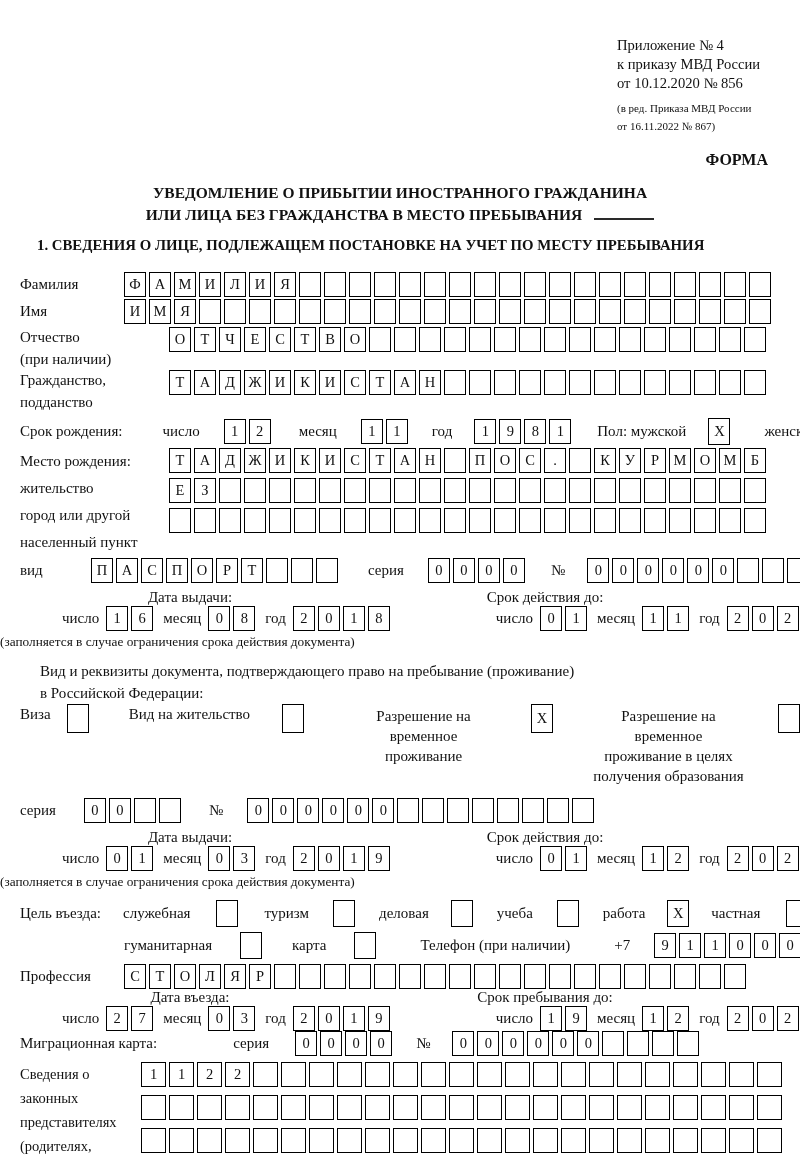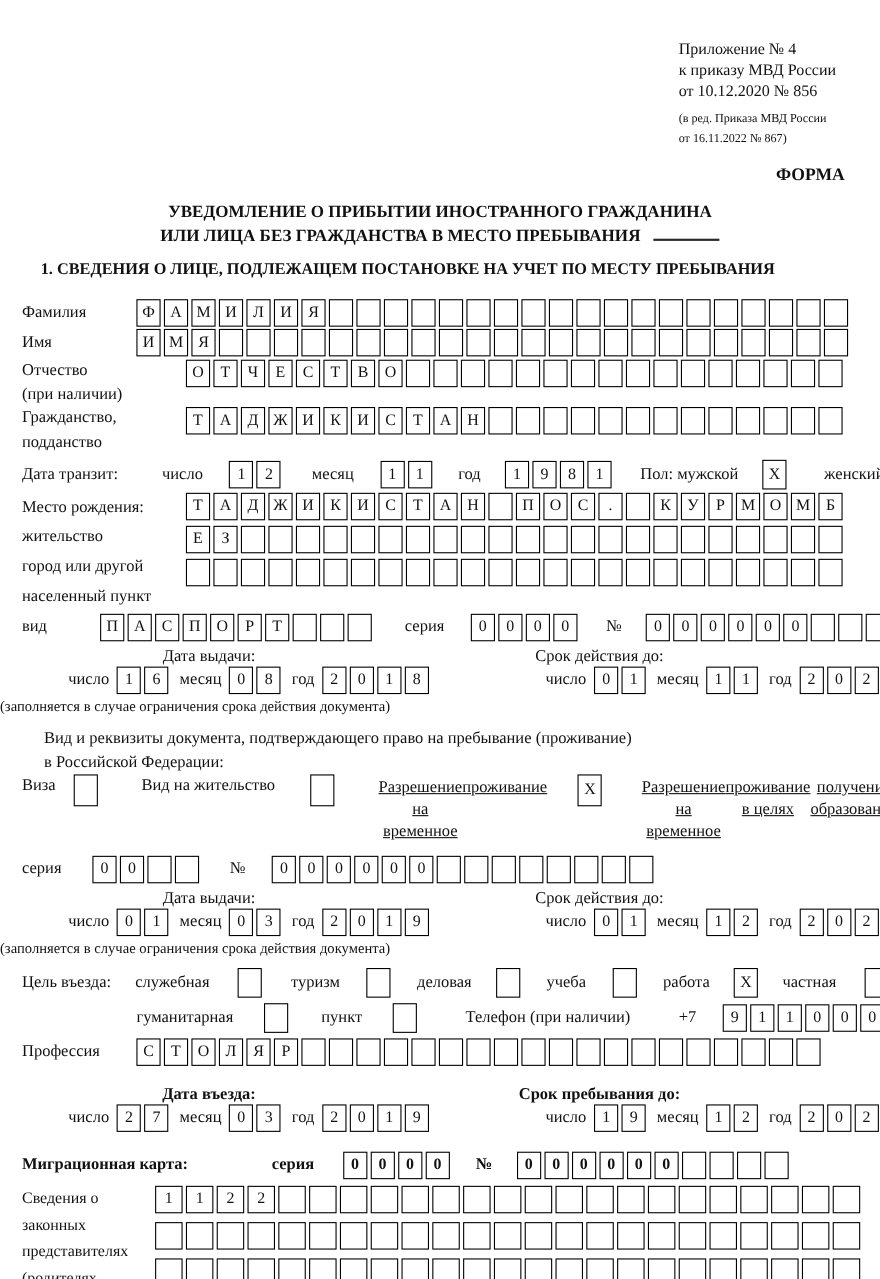--- a/index.html
+++ b/index.html
@@ -36,37 +36,37 @@
     font-size:14.5px; flex:none; background:#fff;
   }
   .cells.wide .cell { width:25px; }
   .cell.cb { height:27px; }
   .cell.cb-lg { height:29px; }
 
   .ml6{margin-left:6px;} .ml8{margin-left:8px;} .ml10{margin-left:10px;} .ml12{margin-left:12px;}
   .ml14{margin-left:14px;} .ml16{margin-left:16px;} .ml18{margin-left:18px;} .ml20{margin-left:20px;}
   .ml24{margin-left:24px;} .ml28{margin-left:28px;} .ml60{margin-left:60px;}
   .mt2{margin-top:2px;} .mt3{margin-top:3px;} .mt5{margin-top:5px;}
-  .mt6{margin-top:6px;} .mt8{margin-top:18px;font-weight:bold;} .mt10{margin-top:10px;} .mt12{margin-top:12px;} .mt18{margin-top:18px;}
+  .mt6{margin-top:6px;} .mt8{margin-top:0;} .mt10{margin-top:10px;} .mt12{margin-top:12px;} .mt18{margin-top:18px;}
 
   .center-bold { text-align:center; font-weight:bold; font-size:14.8px; }
   .pullup { margin-top:-18px; }
   .plain { padding-left:40px; font-size:15px; line-height:22px;font-family:Liberation Serif, serif; }
 
   .dlr { display:flex; font-size:15px; }
   .dlr .a { width:380px; text-align:center; }
   .dlr .b { width:330px; text-align:center; }
   .drow { display:flex; align-items:center; padding-left:62px; }
   .dg { display:inline-flex; align-items:center; }
   .dg .lbl { margin-right:7px; }
   .dg .cells { margin-right:10px; }
   .dsp { width:96px; flex:none; }
   .note-r { text-align:left; padding-right:40px; font-size:13.3px; margin-top:3px; }
 
-  .cbrow .c2 { display:inline-flex; flex-direction:row; text-align:center; line-height:20px;text-decoration:underline; }
+  .cbrow .c2 { display:inline-flex; flex-direction:column; text-align:center; line-height:20px; }
   .cbrow .cell { margin-top:-2px; }
 </style>
 </head>
 <body>
 
 <div class="page">
 
   <div class="hdr">
     <div>Приложение № 4</div>
     <div>к приказу МВД России</div>
@@ -211,21 +211,21 @@
         <span class="cell"></span>
         <span class="cell"></span>
         <span class="cell"></span>
         <span class="cell"></span>
         <span class="cell"></span>
         <span class="cell"></span>
       </span>
   </div>
 
   <div class="row mt5">
-    <span class="lbl">Дата транзит:</span>
+    <span class="lbl">Срок рождения:</span>
     <span class="lbl ml24">число</span>
     <span class="cells ml8">
         <span class="cell">1</span>
         <span class="cell">2</span>
       </span>
     <span class="lbl ml12">месяц</span>
     <span class="cells ml8">
         <span class="cell">1</span>
         <span class="cell">1</span>
       </span>
@@ -524,21 +524,21 @@
     <span class="lbl ml6">частная</span>
     <span class="cell cb ml10"></span>
     <span class="lbl ml10">транзит</span>
     <span class="cell cb ml10"></span>
   </div>
 
   <div class="row mt5">
     <span style="width:88px;flex:none;"></span>
     <span class="lbl">гуманитарная</span>
     <span class="cell cb ml12"></span>
-    <span class="lbl ml14">пункт</span>
+    <span class="lbl ml14">карта</span>
     <span class="cell cb ml12"></span>
     <span class="lbl ml28">Телефон (при наличии)</span>
     <span class="lbl ml28">+7</span>
     <span class="cells ml8">
         <span class="cell">9</span>
         <span class="cell">1</span>
         <span class="cell">1</span>
         <span class="cell">0</span>
         <span class="cell">0</span>
         <span class="cell">0</span>

